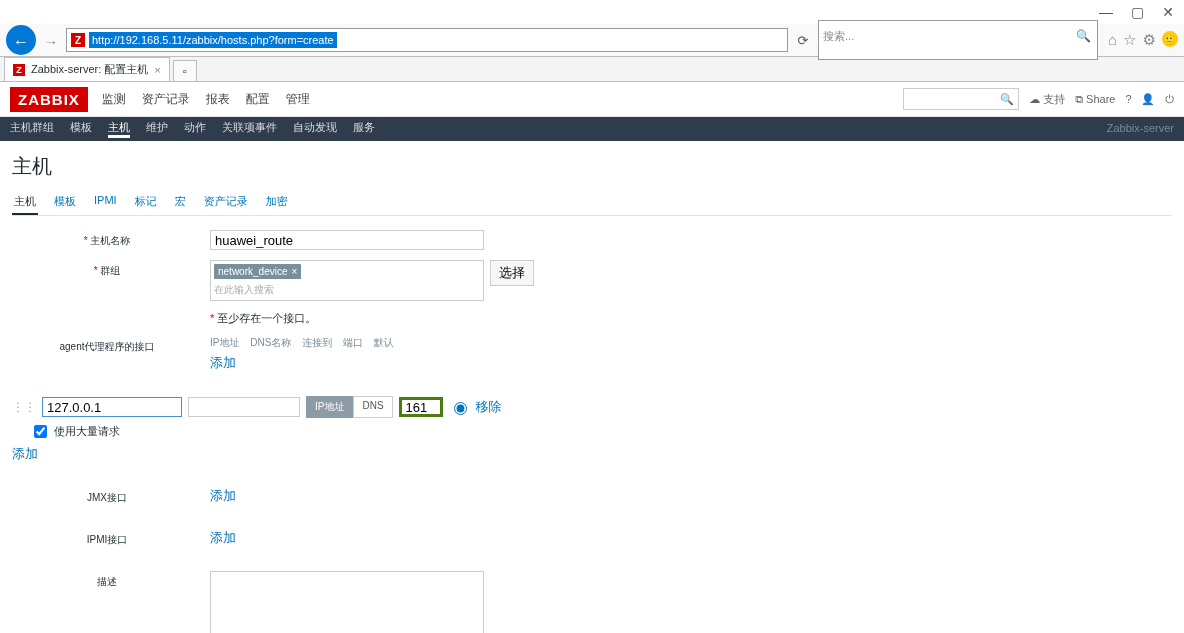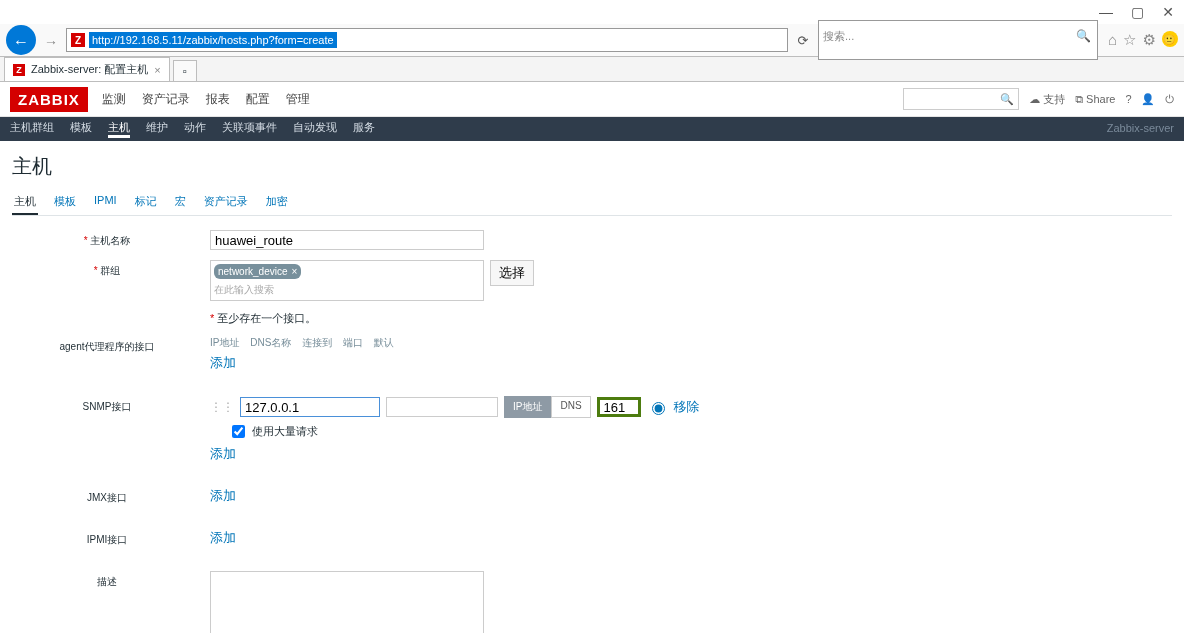--- a/index.html
+++ b/index.html
@@ -42,21 +42,21 @@
 .ftabs span{color:#0275b8;cursor:pointer;padding:4px 2px}
 .ftabs .active{color:#1f2c33;border-bottom:2px solid #1f2c33}
 
 .form{display:flex;flex-direction:column;gap:10px}
 .row{display:flex;align-items:flex-start}
 .lbl{width:190px;text-align:center;padding-right:8px;padding-top:4px;color:#1f2c33;font-size:10px}
 .req::before{content:"* ";color:#d40000}
 .ctrl{display:flex;flex-direction:column;gap:4px}
 .txt{width:274px;height:20px;border:1px solid #ccc;padding:1px 4px;box-sizing:border-box}
 .tagbox{width:274px;min-height:40px;border:1px solid #ccc;padding:3px;box-sizing:border-box}
-.tag{display:inline-flex;align-items:center;background:#78909c;color:#fff;padding:2px 4px;font-size:10px;border-radius:6px;gap:4px}
+.tag{display:inline-flex;align-items:center;background:#78909c;color:#fff;padding:2px 4px;font-size:10px;border-radius:1px;gap:4px}
 .tag .x{cursor:pointer;font-size:10px}
 .ph{color:#aaa;font-size:10px;margin-top:4px}
 .btn{border:1px solid #ccc;background:#f7f7f7;padding:3px 8px;cursor:pointer}
 .link{color:#0275b8;cursor:pointer;font-size:13px}
 .iface-hdr{display:flex;gap:4px;color:#768d99;font-size:10px}
 .iface-row{display:flex;align-items:center;gap:6px}
 .handle{color:#aaa;font-size:12px;cursor:grab}
 .iface-ip{width:140px;height:20px;border:1px solid #4a90d9;padding:1px 4px;box-sizing:border-box}
 .iface-dns{width:112px;height:20px;border:1px solid #ccc;box-sizing:border-box}
 .seg{display:flex}
@@ -184,21 +184,20 @@
       <div class="lbl">agent代理程序的接口</div>
       <div class="ctrl">
         <div class="iface-hdr">
           <span>IP地址</span>&nbsp;<span>DNS名称</span>&nbsp;<span>连接到</span>&nbsp;<span>端口</span>&nbsp;<span>默认</span>
         </div>
         <span class="link">添加</span>
       </div>
     </div>
 
     <div class="row" style="margin-top:14px">
-      <div class="lbl">SNMP接口</div>
       <div class="ctrl">
         <div class="iface-row">
           <span class="handle">⋮⋮</span>
           <input class="iface-ip" value="127.0.0.1" style="">
           <input class="iface-dns" style="">
           <div class="seg">
             <div class="s active">IP地址</div>
             <div class="s">DNS</div>
           </div>
           <input class="port" value="161" style="">

